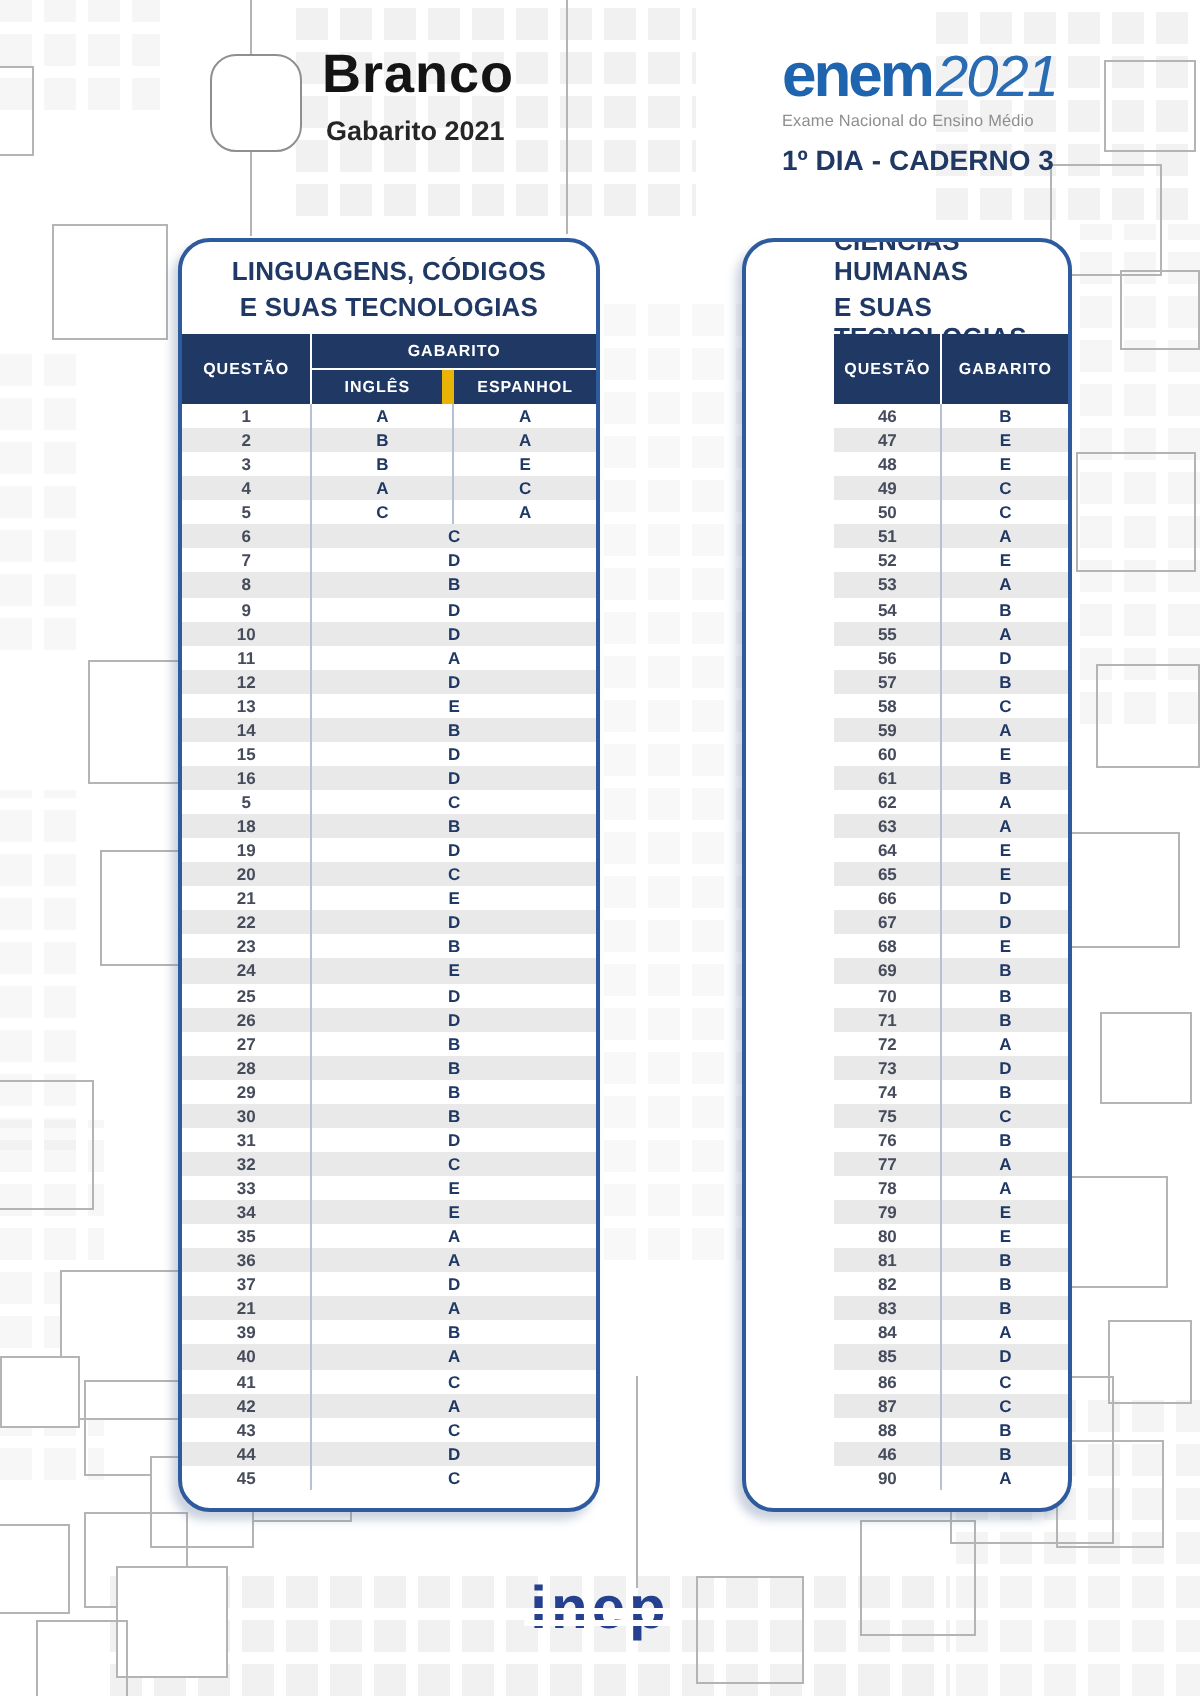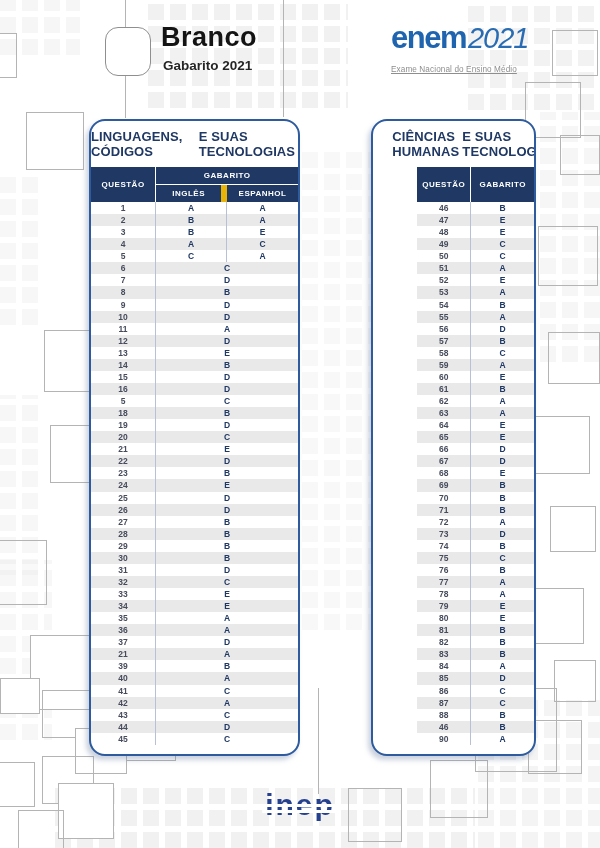--- a/index.html
+++ b/index.html
@@ -28,34 +28,34 @@
     font-size:27px; font-weight:800; color:#141414; letter-spacing:.5px;
   }
   .sheet-subtitle {
     position:absolute; left:163px; top:58px; z-index:2;
     font-size:13.5px; font-weight:700; color:#262626;
   }
   .brand { position:absolute; left:391px; top:22px; z-index:2; }
   .brand-logo { line-height:1; white-space:nowrap; }
   .brand-enem { font-size:31px; font-weight:800; color:#1e64ae; letter-spacing:-1.5px; }
   .brand-year { font-size:29px; font-style:italic; font-weight:400; color:#2a6cb3; letter-spacing:-1px; margin-left:2px;text-align:center; }
-  .brand-tagline { font-size:8.2px; color:#8e8e8e; margin-top:12px; letter-spacing:.1px;text-decoration:underline; }
+  .brand-tagline { font-size:8.2px; color:#8e8e8e; margin-top:2px; letter-spacing:.1px; }
   .brand-day { margin-top:7px; font-size:14px; color:#1f3864; font-weight:800; white-space:nowrap; }
   .brand-caderno { font-weight:700; margin-left:4px; }
   
   .card {
     position:absolute; top:119px; height:637px; z-index:2;
     background:#fff; border:2px solid #2e5b9e; border-radius:16px;
     box-shadow:-3px 4px 5px rgba(105,125,160,.35);
     overflow:hidden; display:flex; flex-direction:column;
   }
   .card.left  { left:89px;  width:211px; }
   .card.right { left:371px; width:165px;padding-left:44px; }
   .card-title {
-    height:46px; flex:0 0 46px; display:flex; 
+    height:46px; flex:0 0 46px; display:flex; flex-direction:column;
     align-items:center; justify-content:center; gap:3px;
     font-size:13px; font-weight:800; color:#1f3864; letter-spacing:.1px;
   }
   .card-head { flex:0 0 35px; background:#1f3864; color:#fff; font-weight:700; font-size:8px; letter-spacing:.5px; }
   .head-grid-l { display:grid; height:100%; grid-template-columns:31.5% 34.25% 34.25%; grid-template-rows:1fr 1fr; }
   .head-grid-r { display:grid; height:100%; grid-template-columns:46.5% 53.5%; }
   .hc { display:flex; align-items:center; justify-content:center; }
   .hc.questao-l { grid-row:1/3; grid-column:1; border-right:1px solid #fff; }
   .hc.gabarito-l { grid-row:1; grid-column:2/4; border-bottom:1px solid #fff; }
   .hc.ingles { grid-row:2; grid-column:2; border-right:6px solid #eab308; }
@@ -133,20 +133,23 @@
 
   <div class="bubble-icon"></div>
   <div class="sheet-title">Branco</div>
   <div class="sheet-subtitle">Gabarito 2021</div>
 
   <div class="brand">
     <div class="brand-logo">
       <span class="brand-enem">enem</span><span class="brand-year">2021</span>
     </div>
     <div class="brand-tagline">Exame Nacional do Ensino Médio</div>
+    <div class="brand-day">
+      <span>1º DIA</span><span class="brand-caderno">- CADERNO 3</span>
+    </div>
   </div>
 
   <div class="card left">
     <div class="card-title">
       <span>LINGUAGENS, CÓDIGOS</span>
       <span>E SUAS TECNOLOGIAS</span>
     </div>
     <div class="card-head">
       <div class="head-grid-l">
         <div class="hc questao-l">QUESTÃO</div>

